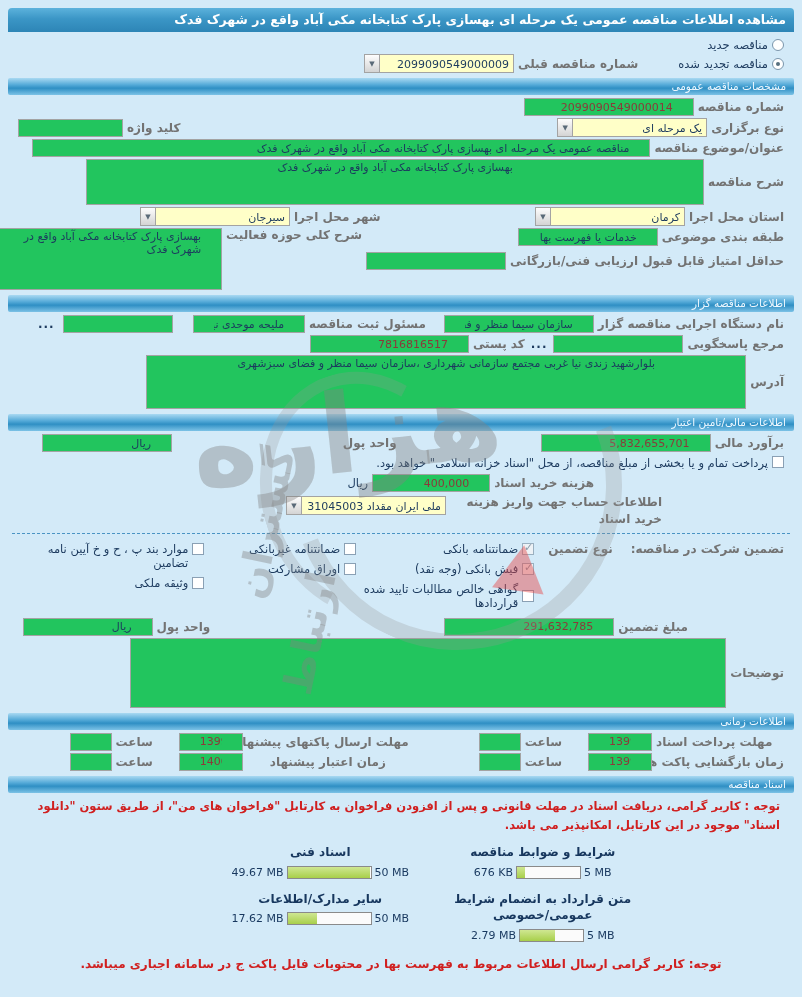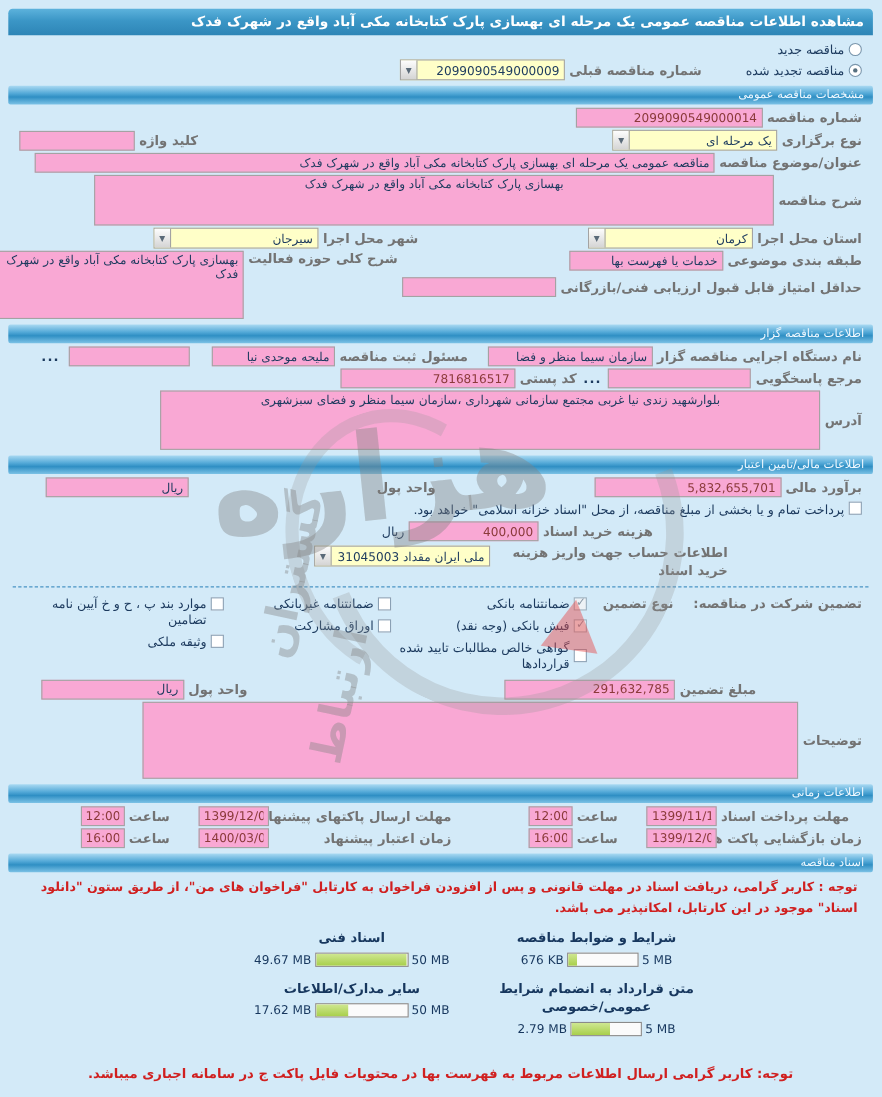--- a/index.html
+++ b/index.html
@@ -23,22 +23,22 @@
   .section-bar {
     height:17px; margin-top:5px; margin-bottom:3px;
     background:linear-gradient(180deg,#a9d9f2 0%,#55aad8 40%,#2f8fc4 60%,#7cc2e6 100%);
     color:#eef8ff; font-size:10.5px; line-height:17px; padding:0 8px;
     border-radius:2px;
   }
   .row { display:flex; align-items:center; margin:2px 10px; gap:4px; font-size:12px; }
   .lbl { font-weight:bold; color:#737373; font-size:12px; white-space:nowrap; }
   .plain { font-size:11.5px; color:#1c3a5e; white-space:nowrap; }
   .field {
-    background:#f9a8d4; border:1px solid #a3a3a3; height:18px;
-    font-size:11px; padding:1px 4px; color:#1c3a5e;
+    background:#22c55e; border:1px solid #a3a3a3; height:18px;
+    font-size:11px; padding:1px 20px; color:#1c3a5e;
     font-family:"DejaVu Sans", sans-serif;
   }
   input.field { outline:none; }
   .num { color:#8b3a3a; direction:ltr; text-align:right; }
   textarea.field { resize:none; overflow:hidden; }
   .ta-center { text-align:center; }
   .combo { display:flex; align-items:stretch; background:#ffffc8; border:1px solid #a3a3a3; height:19px; }
   .combo .val { flex:1; padding:3px 4px; font-size:11px; color:#1c3a5e; white-space:nowrap; overflow:hidden; }
   .combo .arrow-box {
     width:15px; flex:none; background:linear-gradient(180deg,#fdfdfd,#d4d4d4);
@@ -274,21 +274,21 @@
     <input class="field num" style="width: 64px;" readonly="" value="1399/12/02">
     <span class="lbl" style="margin-right:22px;">ساعت</span>
     <input class="field num" style="width: 40px;" readonly="" value="12:00">
   </div>
 
   <div class="row">
     <span class="lbl" style="width:128px;text-align:left;">زمان بازگشایی پاکت ها</span>
     <input class="field num" style="width: 64px;" readonly="" value="1399/12/03">
     <span class="lbl" style="margin-right:22px;">ساعت</span>
     <input class="field num" style="width: 40px;" readonly="" value="16:00">
-    <span class="lbl" style="margin-right:66px;width:162px;text-align:right;">زمان اعتبار پیشنهاد</span>
+    <span class="lbl" style="margin-right:66px;width:162px;text-align:center;">زمان اعتبار پیشنهاد</span>
     <input class="field num" style="width: 64px;" readonly="" value="1400/03/03">
     <span class="lbl" style="margin-right:22px;">ساعت</span>
     <input class="field num" style="width: 40px;" readonly="" value="16:00">
   </div>
 
   <div class="section-bar">اسناد مناقصه</div>
 
   <div class="note-red" style="margin:4px 14px 2px;">توجه : کاربر گرامی، دریافت اسناد در مهلت قانونی و پس از افزودن فراخوان به کارتابل "فراخوان های من"، از طریق ستون "دانلود اسناد" موجود در این کارتابل، امکانپذیر می باشد.</div>
 
   <div style="width:445px;margin:8px 140px 0 auto;">
@@ -331,21 +331,21 @@
           <span>17.62 MB</span>
           <span class="pbar wide">
               <span class="pfill" style="display: block; width: 35%;"></span>
             </span>
           <span>50 MB</span>
         </div>
       </div>
     </div>
   </div>
 
-  <div class="note-red" style="margin:24px 14px 0;text-align:center;font-size:12px;">توجه: کاربر گرامی ارسال اطلاعات مربوط به فهرست بها در محتویات فایل پاکت ج در سامانه اجباری میباشد.</div>
+  <div class="note-red" style="margin:12px 14px 0;text-align:center;font-size:12px;">توجه: کاربر گرامی ارسال اطلاعات مربوط به فهرست بها در محتویات فایل پاکت ج در سامانه اجباری میباشد.</div>
 
 </div>
 
 <div class="watermark">
   <div class="wm-circle" style="width:330px;height:330px;right:180px;top:40px;border-color:transparent rgba(150,150,150,.28) rgba(150,150,150,.28) transparent;transform:rotate(24deg);"></div>
   <div class="wm-circle" style="width:210px;height:250px;right:330px;top:90px;border-color:rgba(150,150,150,.26) transparent transparent rgba(150,150,150,.26);transform:rotate(-18deg);border-width:12px;"></div>
   <div class="wm-word" style="font-size:110px;right:300px;top:90px;transform:rotate(-6deg);">هزاره</div>
   <div class="wm-word" style="font-size:40px;right:460px;top:220px;transform:rotate(-78deg);transform-origin:center;">گستران</div>
   <div class="wm-word" style="font-size:40px;right:430px;top:330px;transform:rotate(-78deg);transform-origin:center;">ارتباط</div>
   <div class="wm-tri" style="right:255px;top:265px;"></div>

